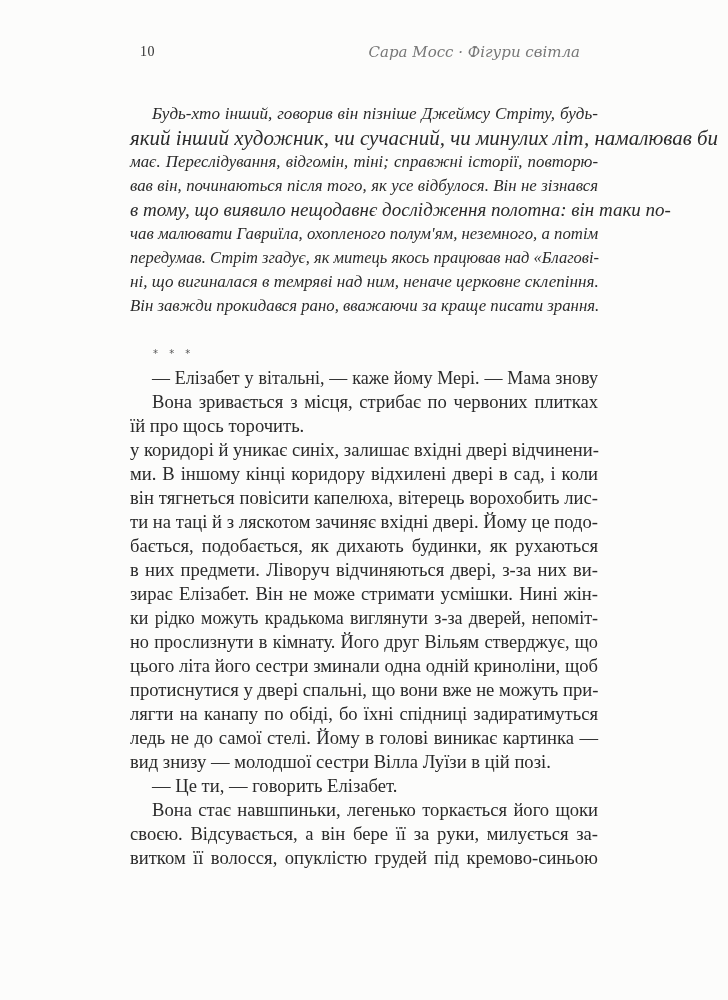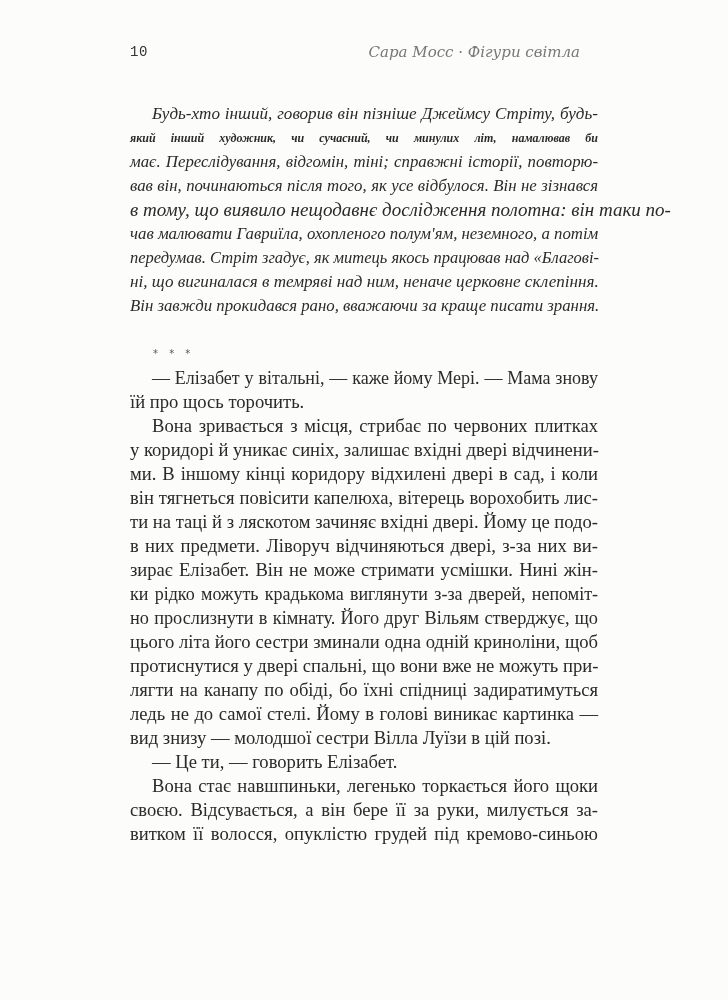--- a/index.html
+++ b/index.html
@@ -24,23 +24,23 @@
     }
     .running-head {
       position: absolute;
       top: 44px;
       left: 130px;
       width: 468px;
       height: 22px;
     }
     .page-number {
       position: absolute;
-      left: 0;
+      left: 10px;
       top: 0;
-      font-family: Liberation Mono, monospace;
+      font-family: Liberation Serif, serif;
       font-size: 14px;
       letter-spacing: 0.5px;
       color: #333;
     }
     .running-title {
       position: absolute;
       right: 18px;
       top: -1px;
       font-family: "DejaVu Serif", serif;
       font-style: italic;
@@ -98,42 +98,43 @@
 
   <div class="running-head">
     <span class="page-number">10</span>
     <span class="running-title">Сара Мосс · Фігури світла</span>
   </div>
 
   <div class="body-text">
 
     <div class="section1 italic">
       <span class="line indent" style="font-size: 17.1px;">Будь-хто інший, говорив він пізніше Джеймсу Стріту, будь-</span>
-      <span class="line" style="font-size: 12px; font-weight: bold;">який інший художник, чи сучасний, чи минулих літ, намалював би</span>
+      <span class="line" style="font-size: 21px;">який інший художник, чи сучасний, чи минулих літ, намалював би</span>
       <span class="line" style="font-size: 16.8px;">має. Переслідування, відгомін, тіні; справжні історії, повторю-</span>
       <span class="line" style="font-size: 16.8px;">вав він, починаються після того, як усе відбулося. Він не зізнався</span>
       <span class="line" style="font-size: 19px;">в тому, що виявило нещодавнє дослідження полотна: він таки по-</span>
       <span class="line" style="font-size: 16.8px;">чав малювати Гавриїла, охопленого полум'ям, неземного, а потім</span>
       <span class="line" style="font-size: 16.5px;">передумав. Стріт згадує, як митець якось працював над «Благові-</span>
       <span class="line" style="font-size: 17.1px;">ні, що вигиналася в темряві над ним, неначе церковне склепіння.</span>
       <span class="line last" style="font-size: 16.8px;">Він завжди прокидався рано, вважаючи за краще писати зрання.</span>
     </div>
 
     <div class="section-gap"></div>
 
     <span class="divider">* * *</span>
 
     <div class="section2">
       <span class="line indent" style="font-size: 18px;">— Елізабет у вітальні, — каже йому Мері. — Мама знову</span>
+      <span class="line indent">Вона зривається з місця, стрибає по червоних плитках</span>
       <span class="line last">їй про щось торочить.</span>
-      <span class="line indent">Вона зривається з місця, стрибає по червоних плитках</span>
       <span class="line">у коридорі й уникає синіх, залишає вхідні двері відчинени-</span>
       <span class="line">ми. В іншому кінці коридору відхилені двері в сад, і коли</span>
       <span class="line">він тягнеться повісити капелюха, вітерець ворохобить лис-</span>
       <span class="line">ти на таці й з ляскотом зачиняє вхідні двері. Йому це подо-</span>
+      <span class="line">бається, подобається, як дихають будинки, як рухаються</span>
       <span class="line">в них предмети. Ліворуч відчиняються двері, з-за них ви-</span>
       <span class="line">зирає Елізабет. Він не може стримати усмішки. Нині жін-</span>
       <span class="line" style="font-size: 18px;">ки рідко можуть крадькома виглянути з-за дверей, непоміт-</span>
       <span class="line" style="font-size: 18.3px;">но прослизнути в кімнату. Його друг Вільям стверджує, що</span>
       <span class="line">цього літа його сестри зминали одна одній криноліни, щоб</span>
       <span class="line">протиснутися у двері спальні, що вони вже не можуть при-</span>
       <span class="line">лягти на канапу по обіді, бо їхні спідниці задиратимуться</span>
       <span class="line">ледь не до самої стелі. Йому в голові виникає картинка —</span>
       <span class="line last">вид знизу — молодшої сестри Вілла Луїзи в цій позі.</span>
       <span class="line indent last">— Це ти, — говорить Елізабет.</span>

